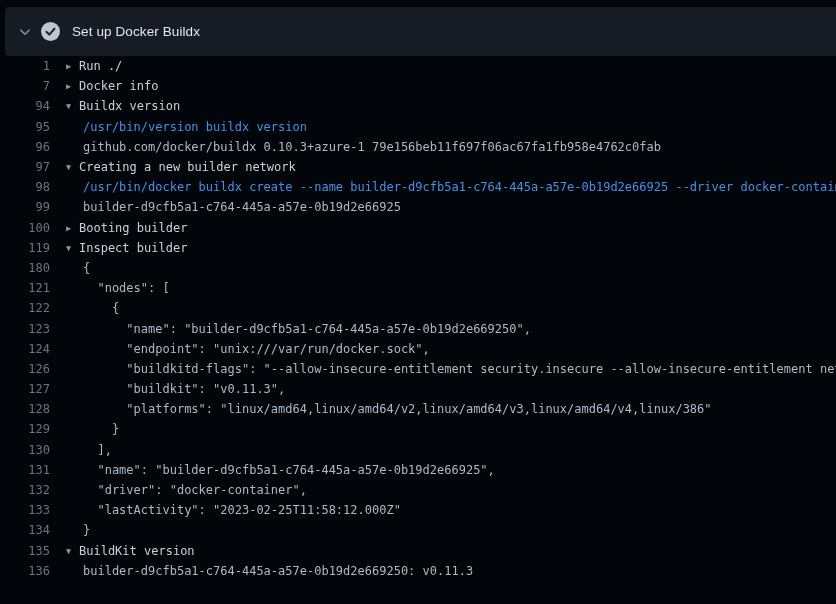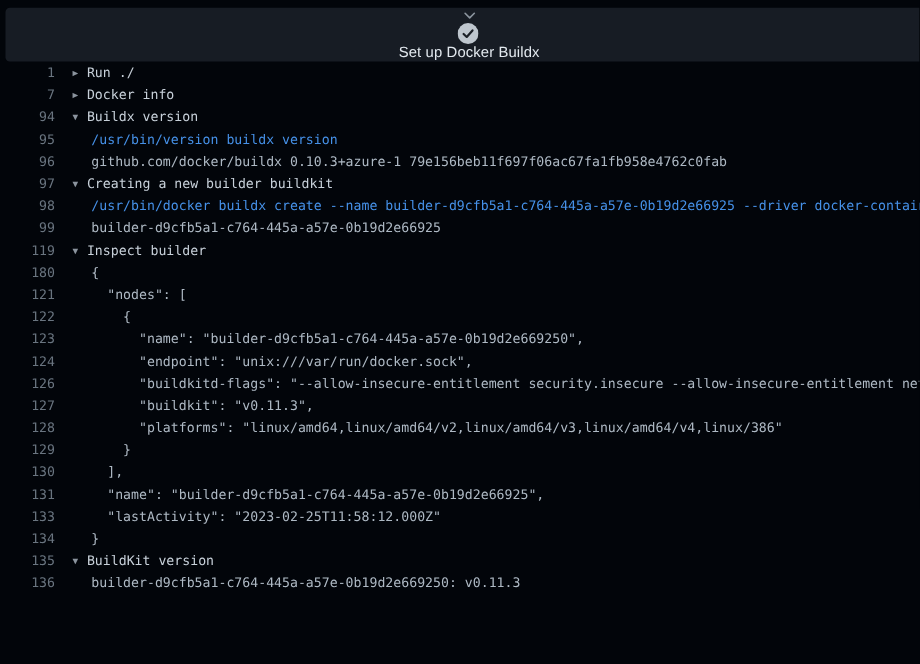--- a/index.html
+++ b/index.html
@@ -19,21 +19,20 @@
     position: absolute;
     top: 7px;
     left: 5px;
     right: 0;
     height: 49px;
     background: #171c24;
     border-radius: 4px 0 0 4px;
     display: flex;
     align-items: center;
     cursor: pointer;
-    flex-direction: column;
   }
   .chevron-wrap {
     margin-left: 13px;
     width: 14px;
     height: 14px;
     display: flex;
     align-items: center;
     justify-content: center;
   }
   .status-wrap {
@@ -109,32 +108,34 @@
   </span>
   <span class="step-title">Set up Docker Buildx</span>
 </div>
 
 <div class="log">
     <div class="row"><span class="ln">1</span><span class="lt group"><span class="marker">▶</span><span>Run ./</span></span></div>
     <div class="row"><span class="ln">7</span><span class="lt group"><span class="marker">▶</span><span>Docker info</span></span></div>
     <div class="row"><span class="ln">94</span><span class="lt group"><span class="marker">▼</span><span>Buildx version</span></span></div>
     <div class="row"><span class="ln">95</span><span class="lt command">/usr/bin/version buildx version</span></div>
     <div class="row"><span class="ln">96</span><span class="lt output">github.com/docker/buildx 0.10.3+azure-1 79e156beb11f697f06ac67fa1fb958e4762c0fab</span></div>
-    <div class="row"><span class="ln">97</span><span class="lt group"><span class="marker">▼</span><span>Creating a new builder buildkit</span></span></div>
+    <div class="row"><span class="ln">97</span><span class="lt group"><span class="marker">▼</span><span>Creating a new builder network</span></span></div>
     <div class="row"><span class="ln">98</span><span class="lt command">/usr/bin/docker buildx create --name builder-d9cfb5a1-c764-445a-a57e-0b19d2e66925 --driver docker-container</span></div>
     <div class="row"><span class="ln">99</span><span class="lt output">builder-d9cfb5a1-c764-445a-a57e-0b19d2e66925</span></div>
+    <div class="row"><span class="ln">100</span><span class="lt group"><span class="marker">▶</span><span>Booting builder</span></span></div>
     <div class="row"><span class="ln">119</span><span class="lt group"><span class="marker">▼</span><span>Inspect builder</span></span></div>
     <div class="row"><span class="ln">180</span><span class="lt output">{</span></div>
     <div class="row"><span class="ln">121</span><span class="lt output">  "nodes": [</span></div>
     <div class="row"><span class="ln">122</span><span class="lt output">    {</span></div>
     <div class="row"><span class="ln">123</span><span class="lt output">      "name": "builder-d9cfb5a1-c764-445a-a57e-0b19d2e669250",</span></div>
     <div class="row"><span class="ln">124</span><span class="lt output">      "endpoint": "unix:///var/run/docker.sock",</span></div>
     <div class="row"><span class="ln">126</span><span class="lt output">      "buildkitd-flags": "--allow-insecure-entitlement security.insecure --allow-insecure-entitlement network</span></div>
     <div class="row"><span class="ln">127</span><span class="lt output">      "buildkit": "v0.11.3",</span></div>
     <div class="row"><span class="ln">128</span><span class="lt output">      "platforms": "linux/amd64,linux/amd64/v2,linux/amd64/v3,linux/amd64/v4,linux/386"</span></div>
     <div class="row"><span class="ln">129</span><span class="lt output">    }</span></div>
     <div class="row"><span class="ln">130</span><span class="lt output">  ],</span></div>
     <div class="row"><span class="ln">131</span><span class="lt output">  "name": "builder-d9cfb5a1-c764-445a-a57e-0b19d2e66925",</span></div>
+    <div class="row"><span class="ln">132</span><span class="lt output">  "driver": "docker-container",</span></div>
     <div class="row"><span class="ln">133</span><span class="lt output">  "lastActivity": "2023-02-25T11:58:12.000Z"</span></div>
     <div class="row"><span class="ln">134</span><span class="lt output">}</span></div>
     <div class="row"><span class="ln">135</span><span class="lt group"><span class="marker">▼</span><span>BuildKit version</span></span></div>
     <div class="row"><span class="ln">136</span><span class="lt output">builder-d9cfb5a1-c764-445a-a57e-0b19d2e669250: v0.11.3</span></div>
   </div>
 
 </body></html>

